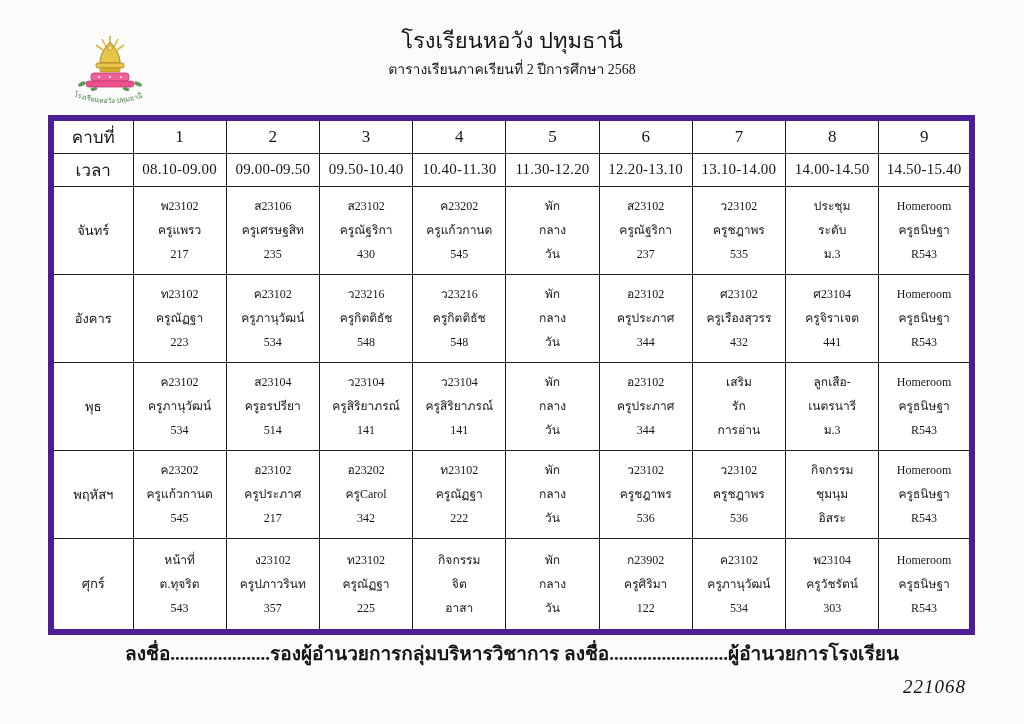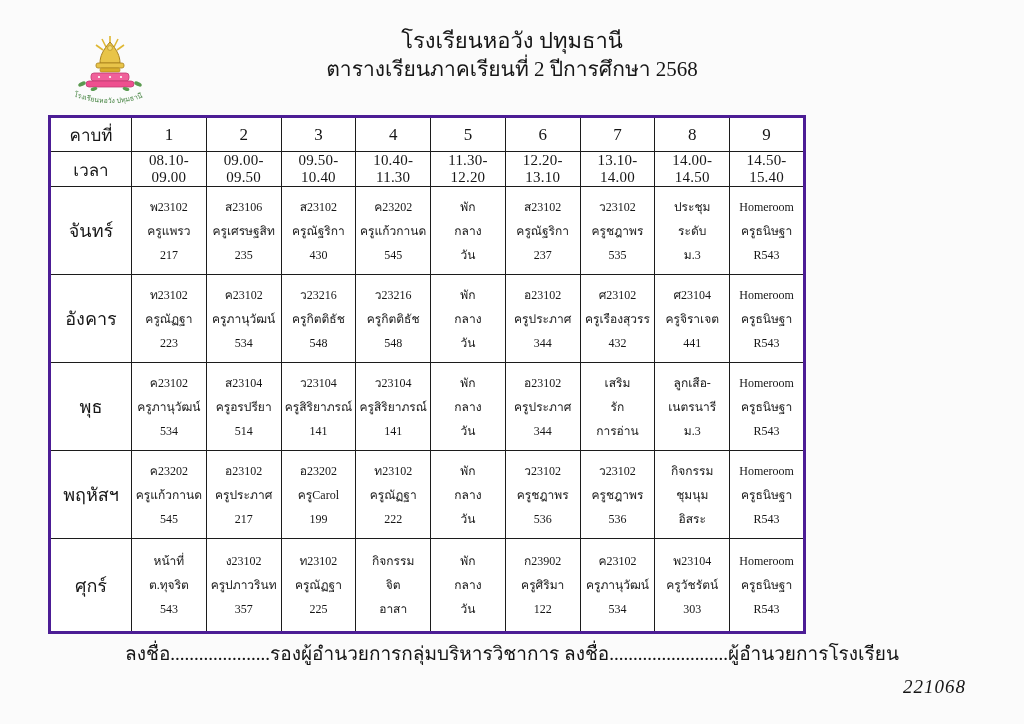--- a/index.html
+++ b/index.html
@@ -7,47 +7,47 @@
     position:relative;
     width:1024px;height:724px;
     background:#fbfbfb;
     color:#151515;
     font-family:"Liberation Serif","DejaVu Serif",serif;
     overflow:hidden;
   }
   
   .logo{position:absolute;left:58px;top:34px;width:104px;height:82px;}
   .titles{position:absolute;left:0;top:26px;width:100%;text-align:center;line-height:29px;}
-  .title-line{font-size:21px;white-space:nowrap;}
+  .title-line{font-size:14px;white-space:nowrap;}
   .title-line.first{font-size:22px;}
   
   .tt-wrap{position:absolute;left:48px;top:115px;}
   table.tt{
     border-collapse:collapse;table-layout:fixed;
-    width:758px;background:#fff;
-    border:3px solid #4c1d95;
+    width:927px;background:#fff;
+    border:6px solid #4c1d95;
   }
   table.tt td,table.tt th{
     border:1.5px solid #1c1c1c;
     text-align:center;vertical-align:middle;
     padding:0;font-weight:normal;color:#161616;
   }
   col.c-day{width:82px;}
   tr.hrow{height:35px;}
   tr.trow{height:33px;}
   tr.drow{height:88px;}
   tr.drow:last-child{height:94px;}
   .hcell{font-size:17px;font-weight:bold;}
   .pcell{font-size:17px;}
   .tcell{font-size:15px;letter-spacing:.2px;}
-  .dcell{font-size:18px;font-weight:bold;}
+  .dcell{font-size:13px;font-weight:bold;}
   .scell{font-size:12px;}
   .cl{line-height:24px;white-space:nowrap;overflow:visible;}
   
-  .signline{position:absolute;left:0;top:638px;width:100%;text-align:center;font-size:19px;white-space:nowrap;}
+  .signline{position:absolute;left:0;top:638px;width:100%;text-align:center;font-size:19px;white-space:nowrap;font-weight:bold;}
   .docnum{position:absolute;right:58px;top:676px;font-size:19px;letter-spacing:1px;font-style:italic;}
 </style>
 </head>
 <body>
 
 <div class="page">
 
   <svg class="logo" viewBox="0 0 104 82" xmlns="http://www.w3.org/2000/svg">
 
     <g stroke="#dfb732" stroke-width="1.6">
@@ -282,21 +282,21 @@
               <div class="cl">545</div>
             </td>
             <td class="scell">
               <div class="cl">อ23102</div>
               <div class="cl">ครูประภาศ</div>
               <div class="cl">217</div>
             </td>
             <td class="scell">
               <div class="cl">อ23202</div>
               <div class="cl">ครูCarol</div>
-              <div class="cl">199</div>
+              <div class="cl">342</div>
             </td>
             <td class="scell">
               <div class="cl">ท23102</div>
               <div class="cl">ครูณัฏฐา</div>
               <div class="cl">222</div>
             </td>
             <td class="scell">
               <div class="cl">พัก</div>
               <div class="cl">กลาง</div>
               <div class="cl">วัน</div>

